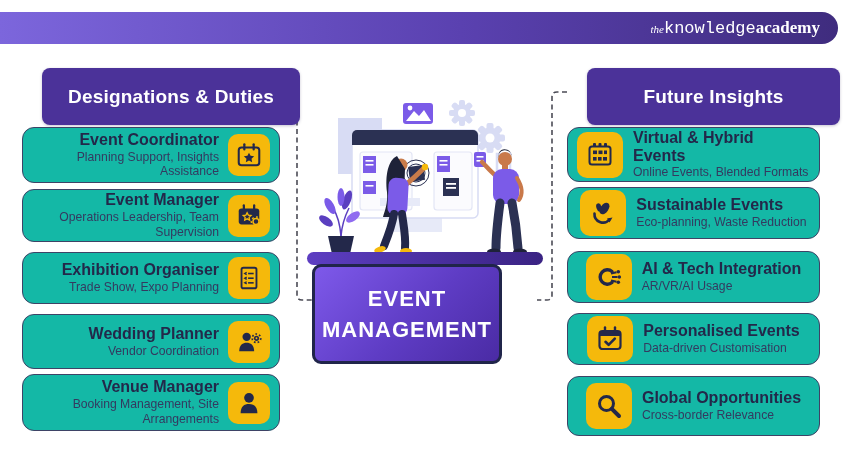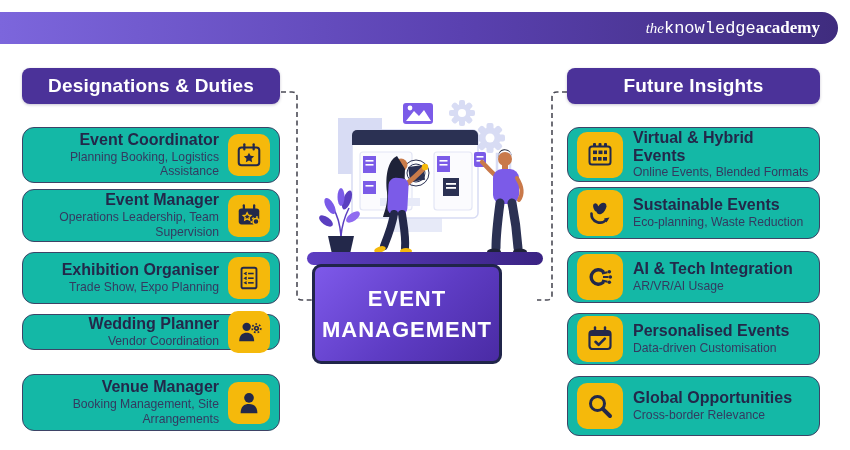--- a/index.html
+++ b/index.html
@@ -4,36 +4,36 @@
 <style>
   html,body{margin:0;padding:0;}
   body{width:850px;height:450px;background:#ffffff;font-family:"Liberation Sans",sans-serif;overflow:hidden;}
   .canvas{position:relative;width:850px;height:450px;background:#ffffff;}
 
   
   .topbar{position:absolute;left:0;top:12px;width:838px;height:32px;
     background:linear-gradient(90deg,#7C66DC 0%,#5A41B0 55%,#3F2C7E 100%);
     border-radius:0 16px 16px 0;display:flex;align-items:center;justify-content:flex-end;padding-right:18px;box-sizing:border-box;}
   .logo{color:#fff;font-family:"Liberation Serif",serif;display:flex;align-items:baseline;}
-  .logo-the{font-style:italic;font-size:15px;font-family:Liberation Serif, serif;}
+  .logo-the{font-style:italic;font-size:11px;font-family:Liberation Serif, serif;}
   .logo-knowledge{font-size:17px;font-family:Liberation Mono, monospace;}
   .logo-academy{font-size:17px;font-weight:700;}
 
   
-  .col-header{position:absolute;top:68px;height:36px;background:#4B3299;border-radius:8px;
+  .col-header{position:absolute;top:68px;height:57px;background:#4B3299;border-radius:8px;
     color:#fff;font-weight:700;font-size:19px;display:flex;align-items:center;justify-content:center;
-    letter-spacing:.2px;box-shadow:0 1px 3px rgba(30,20,70,.25);}
+    letter-spacing:.2px;box-shadow:0 1px 3px rgba(30,20,70,.25);margin-left:20px;}
   .left-header{left:22px;width:258px;}
   .right-header{left:567px;width:253px;}
 
   
   .card{position:absolute;background:#14b8a6;border:1.5px solid #3E4366;border-radius:12px;
     box-sizing:border-box;display:flex;align-items:center;padding:5px 9px;}
   .card-left{left:22px;width:258px;justify-content:flex-end;gap:9px;}
-  .card-right{left:567px;width:253px;gap:10px;}
+  .card-right{left:567px;width:253px;gap:10px;justify-content:center;}
   .card-text{display:flex;flex-direction:column;justify-content:center;}
   .card-left .card-text{text-align:right;align-items:flex-end;}
   .card-right .card-text{text-align:left;}
   .card-title{font-size:16px;font-weight:700;color:#23284A;line-height:1.12;}
   .card-sub{font-size:12.2px;color:#343A60;line-height:1.22;margin-top:1px;}
   .icon-tile{flex:0 0 auto;background:#F5B90B;border-radius:10px;display:flex;align-items:center;justify-content:center;}
   .tile-l{width:42px;height:42px;}
   .tile-r{width:46px;height:46px;}
 
   
@@ -65,21 +65,21 @@
         <span class="logo-academy">academy</span>
     </div>
   </div>
 
   <div class="col-header left-header">Designations &amp; Duties</div>
   <div class="col-header right-header">Future Insights</div>
 
   <div class="card card-left" style="top:127px;height:56px;">
     <div class="card-text">
       <div class="card-title">Event Coordinator</div>
-      <div class="card-sub">Planning Booking, Logistics Assistance</div>
+      <div class="card-sub">Planning Support, Insights Assistance</div>
     </div>
     <div class="icon-tile tile-l">
       <svg width="28" height="28" viewBox="0 0 30 30">
         <rect x="4" y="7" width="22" height="19" rx="3" fill="none" stroke="#23284A" stroke-width="2.2"></rect>
         <line x1="10" y1="3.5" x2="10" y2="9" stroke="#23284A" stroke-width="2.4" stroke-linecap="round"></line>
         <line x1="20" y1="3.5" x2="20" y2="9" stroke="#23284A" stroke-width="2.4" stroke-linecap="round"></line>
         <path d="M15 12.5 l1.7 3.4 3.8 .5 -2.8 2.6 .7 3.8 -3.4 -1.8 -3.4 1.8 .7 -3.8 -2.8 -2.6 3.8 -.5 Z" fill="#23284A"></path>
       </svg>
     </div>
   </div>
@@ -112,21 +112,21 @@
         <polyline points="12.5,9 10.5,10.2 12.5,11.4" fill="none" stroke="#23284A" stroke-width="1.5"></polyline>
         <line x1="14" y1="10.2" x2="20" y2="10.2" stroke="#23284A" stroke-width="1.7"></line>
         <polyline points="12.5,14 10.5,15.2 12.5,16.4" fill="none" stroke="#23284A" stroke-width="1.5"></polyline>
         <line x1="14" y1="15.2" x2="20" y2="15.2" stroke="#23284A" stroke-width="1.7"></line>
         <polyline points="12.5,19 10.5,20.2 12.5,21.4" fill="none" stroke="#23284A" stroke-width="1.5"></polyline>
         <line x1="14" y1="20.2" x2="20" y2="20.2" stroke="#23284A" stroke-width="1.7"></line>
       </svg>
     </div>
   </div>
 
-  <div class="card card-left" style="top:314px;height:36px;">
+  <div class="card card-left" style="top:314px;height:55px;">
     <div class="card-text">
       <div class="card-title">Wedding Planner</div>
       <div class="card-sub">Vendor Coordination</div>
     </div>
     <div class="icon-tile tile-l">
       <svg width="28" height="28" viewBox="0 0 30 30">
         <circle cx="12.5" cy="9.5" r="4.5" fill="#23284A"></circle>
         <path d="M4.5 25 C4.5 18 8.5 15.8 12.5 15.8 C16.5 15.8 20.5 18 20.5 25 Z" fill="#23284A"></path>
         <circle cx="23" cy="11" r="2.8" fill="#23284A"></circle>
         <circle cx="23" cy="11" r="4.6" fill="none" stroke="#23284A" stroke-width="1.8" stroke-dasharray="1.8 2.2"></circle>

